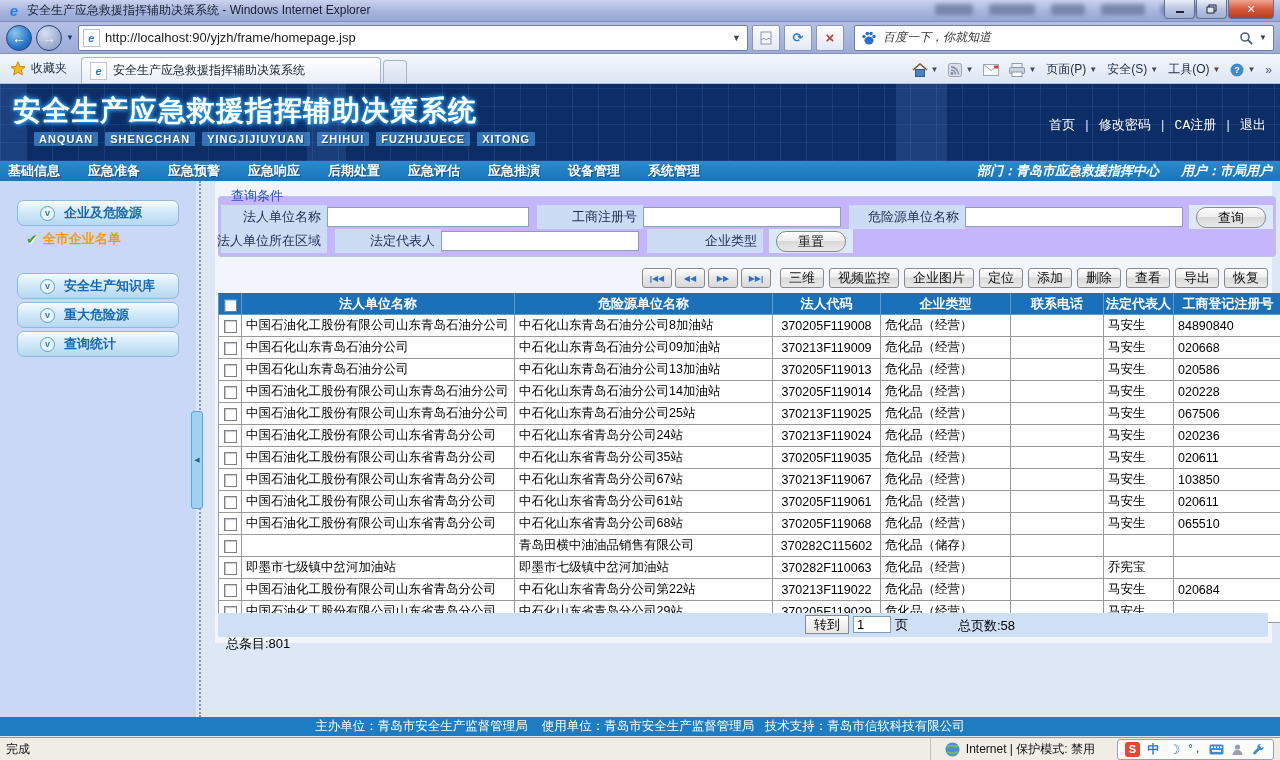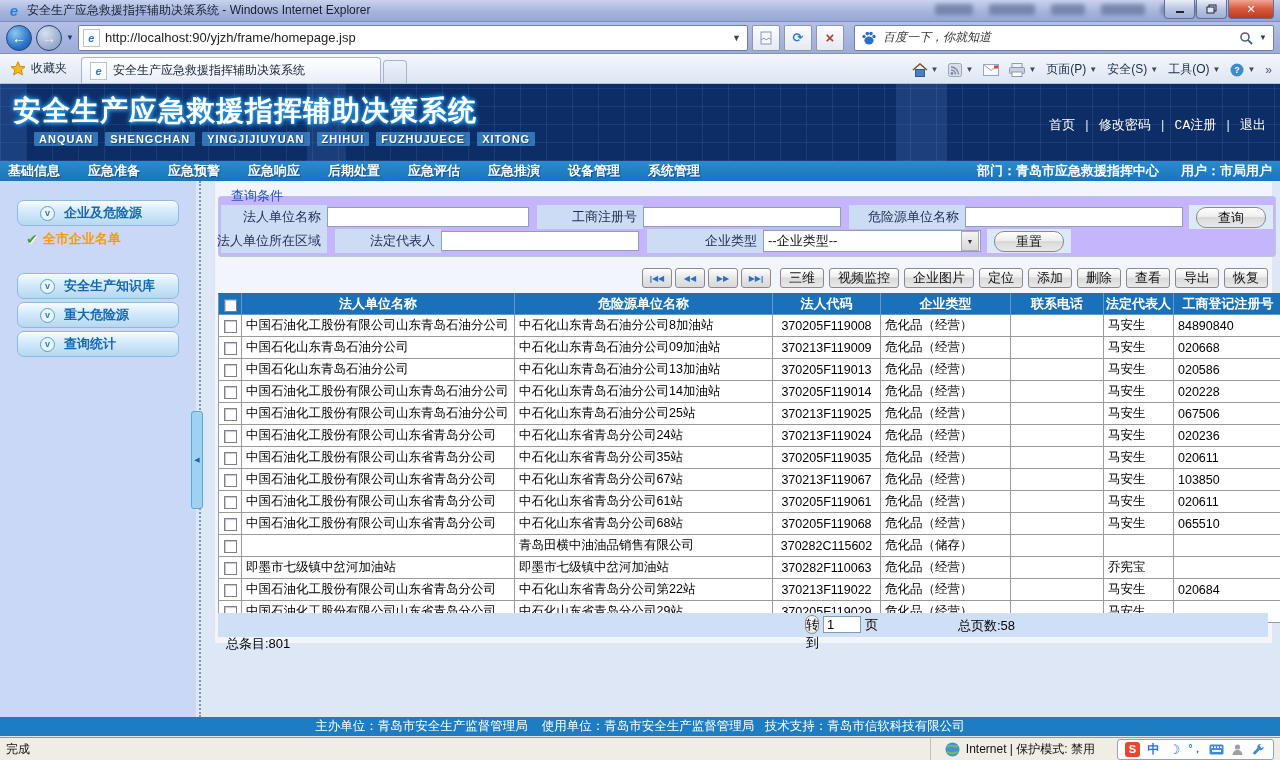--- a/index.html
+++ b/index.html
@@ -77,21 +77,21 @@
     padding:1px 5px;border-radius:1px;text-shadow:1px 1px 1px rgba(0,40,90,.7);}
   .banner-links{position:absolute;right:10px;top:32px;display:flex;align-items:center;color:#fff;font-size:13px;}
   .blink{padding:0 4px;cursor:pointer;white-space:nowrap;font-family:Liberation Mono, monospace;}
   .blink:not(:first-child)::before{content:"|";margin-right:8px;color:#dce8f8;}
 
   
   .navbar{position:absolute;left:0;top:161px;width:1280px;height:20px;
     background:linear-gradient(#2a8bce,#1b74ba);display:flex;align-items:center;box-sizing:border-box;padding:0 8px;}
   .nav-menu{display:flex;gap:28px;}
   .nav-item{color:#fff;font-size:13px;font-weight:bold;white-space:nowrap;cursor:pointer;text-shadow:1px 1px 1px rgba(0,40,90,.5);}
-  .nav-right{margin-left:auto;display:flex;gap:22px;color:#fff;font-size:13px;font-weight:bold;white-space:nowrap;}
+  .nav-right{margin-left:auto;display:flex;gap:22px;color:#fff;font-size:13px;font-weight:bold;white-space:nowrap;font-style:italic;}
 
   
   .content{position:absolute;left:0;top:181px;width:1280px;height:536px;background:#dee7f6;}
   .sidebar{position:absolute;left:0;top:0;width:196px;height:100%;background:#c9d8f6;}
   .side-btn{position:absolute;left:17px;width:162px;height:26px;border:1px solid #8fb9dd;border-radius:7px;
     background:linear-gradient(#f6fcff,#d3e9fa 45%,#b5d8f0);box-shadow:inset 0 1px 0 #fff;
     display:flex;align-items:center;gap:9px;padding-left:22px;box-sizing:border-box;
     color:#1668b2;font-size:13px;font-weight:bold;cursor:pointer;}
   .chev-circle{width:13px;height:13px;border-radius:50%;border:1px solid #5a9fd0;background:#eaf6ff;
     display:flex;align-items:center;justify-content:center;color:#2a7ec0;font-size:9px;font-weight:bold;line-height:1;}
@@ -148,21 +148,21 @@
   th.c5,td.c5{width:65px;text-align:left;padding-left:6px;}
   th.c6,td.c6{width:104px;text-align:left;padding-left:6px;}
   th{text-align:center!important;}
   .checkbox{display:inline-block;width:11px;height:11px;background:#fff;border:1px solid #808080;
     box-shadow:inset 1px 1px 1px rgba(120,130,150,.45);vertical-align:middle;cursor:pointer;}
 
   
   .pagebar{position:absolute;left:3px;top:432px;width:1050px;height:24px;background:#cfdff5;font-size:13px;color:#000;}
   .pb-total{position:absolute;left:8px;top:22px;}
   .goto-group{position:absolute;left:587px;top:2px;display:flex;align-items:center;gap:4px;}
-  .goto-btn{width:14px;height:19px;border:1px solid #8a8a8a;border-radius:8px;font-size:13px;cursor:pointer;
+  .goto-btn{width:44px;height:19px;border:1px solid #8a8a8a;border-radius:0;font-size:13px;cursor:pointer;
     background:linear-gradient(#fff,#e6e6e6);font-family:Liberation Serif, serif;padding:0;}
   .goto-input{width:30px;height:15px;border:1px solid #7f9db9;font-size:13px;text-align:left;padding:0 3px;}
   .pb-pages{position:absolute;left:740px;top:4px;}
 
   
   .site-footer{position:absolute;left:0;top:717px;width:1280px;height:19px;background:#1e7dc2;
     display:flex;align-items:center;justify-content:center;color:#fff;font-size:12.5px;white-space:pre;}
   .statusbar{position:absolute;left:0;top:737px;width:1280px;height:23px;background:#f0ede5;border-top:1px solid #9a968c;
     display:flex;align-items:center;font-size:12px;color:#111;box-sizing:border-box;padding:0 6px;}
   .status-left{flex:1;}
@@ -393,26 +393,20 @@
               <button class="sys-btn">查询</button>
             </span>
         </div>
         <div class="q-row">
           <span class="q-label lw1">法人单位所在区域</span>
           <span class="q-label lw2">法定代表人</span>
           <span class="q-field fw2">
               <input class="q-input" style="">
             </span>
           <span class="q-label lw3">企业类型</span>
-          <span class="q-field fw3">
-            <span class="q-select">
-              <span class="sel-text">--企业类型--</span>
-              <span class="sel-arrow">▼</span>
-            </span>
-          </span>
           <span class="q-btncol">
               <button class="sys-btn">重置</button>
             </span>
         </div>
       </fieldset>
 
       <div class="toolbar">
         <span class="pager-group">
             <button class="pager-btn">|◀◀</button>
             <button class="pager-btn">◀◀</button>

